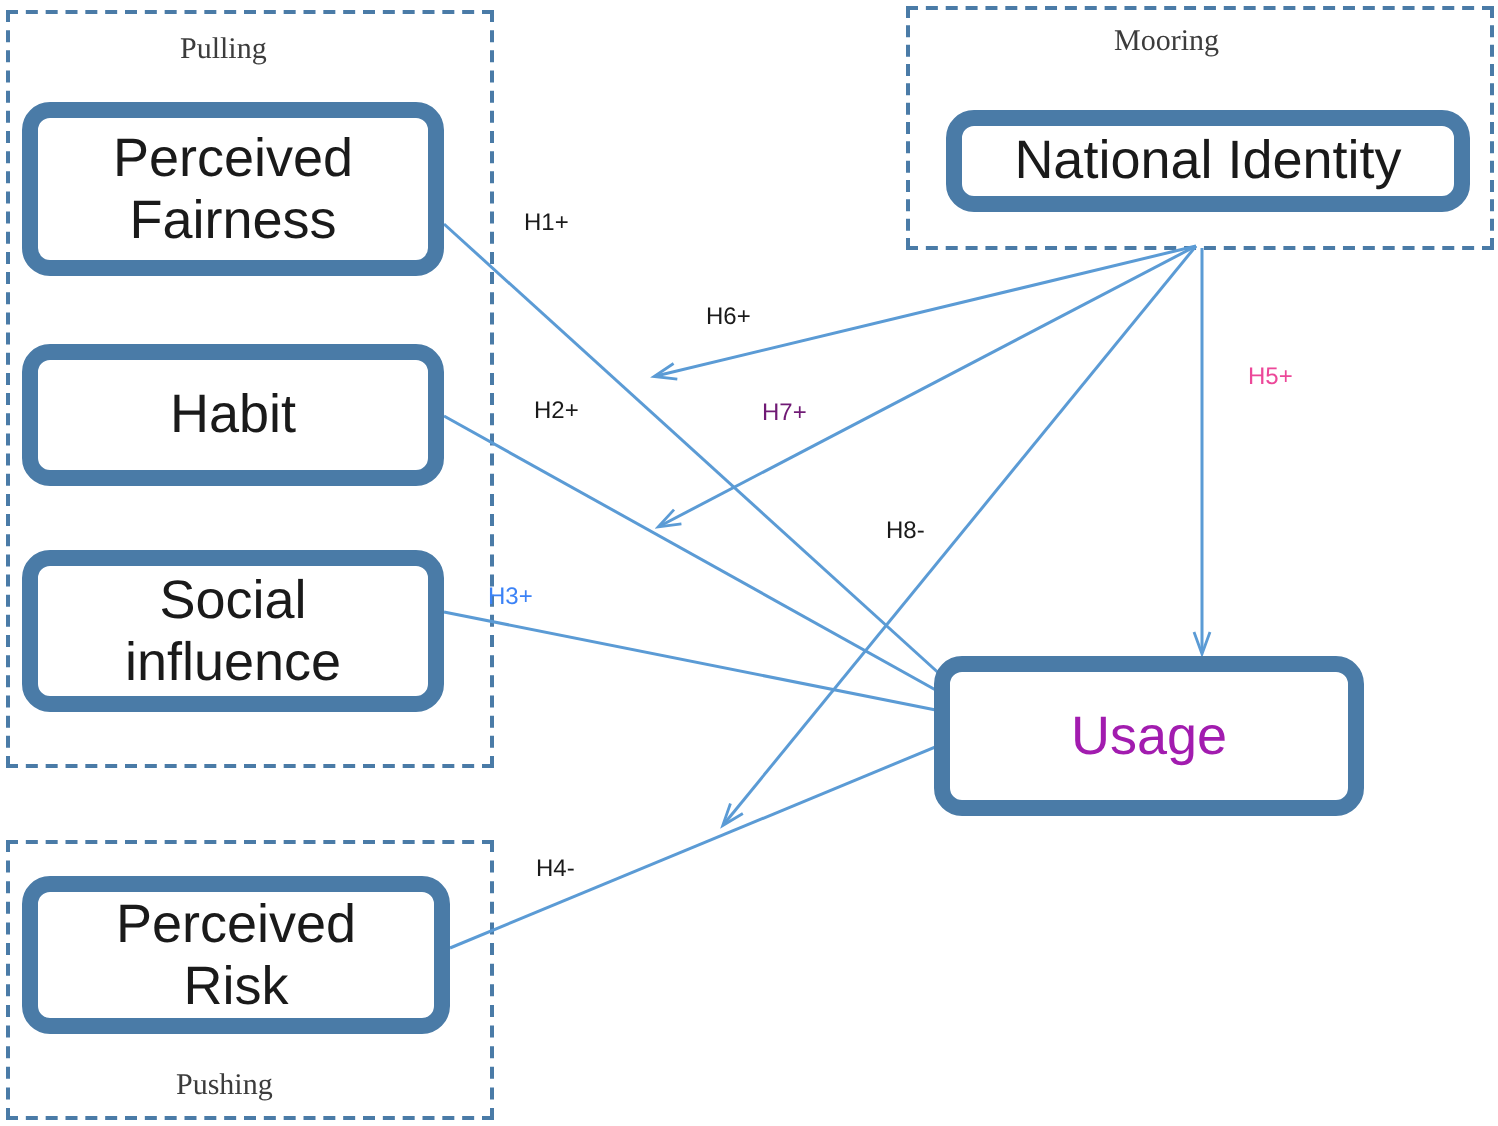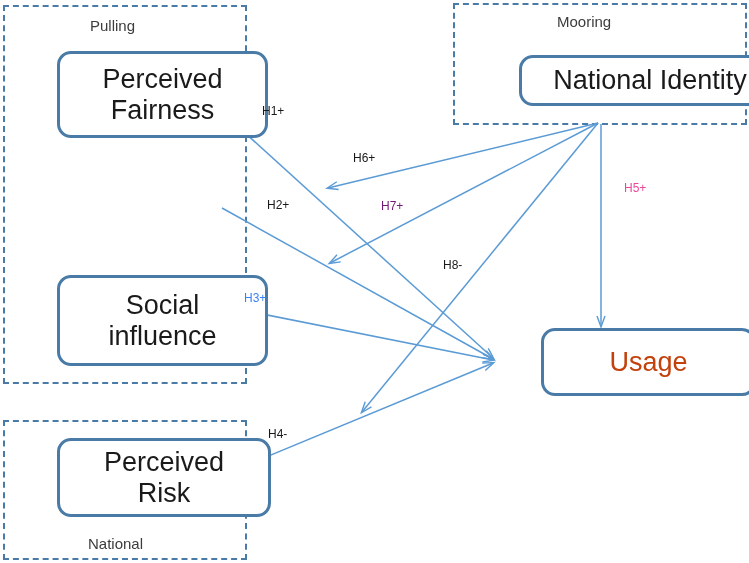--- a/index.html
+++ b/index.html
@@ -20,38 +20,37 @@
     border: 2px dashed #4a7ba7;
     box-sizing: border-box;
     background: transparent;
   }
   .group-label {
     position: absolute;
     color: #3c3c3c;
     font-size: 15px;
     line-height: 1;
     white-space: nowrap;
-    font-family: Liberation Sans, sans-serif;
+    font-family: Liberation Serif, serif;
   }
   .node {
     position: absolute;
     box-sizing: border-box;
-    border: 3px solid #8b5cf6;
+    border: 8px solid #8b5cf6;
     border-radius: 14px;
     background: #ffffff;
     display: flex;
     align-items: center;
     justify-content: center;
     text-align: center;
     color: #1a1a1a;
     font-size: 27px;
     line-height: 1.12;
     font-family: "Liberation Sans", sans-serif;
     padding: 2px 6px;
-    margin-left: 46px;
   }
   .node.two-line {
     font-size: 27px;
   }
   #edge-layer {
     position: absolute;
     left: 0;
     top: 0;
     width: 749px;
     height: 563px;
@@ -71,21 +70,21 @@
 
 <div id="canvas">
 
   <div class="group-box" id="group-pulling" style="left: 3px; top: 5px; width: 244px; height: 379px; border-color: rgb(74, 123, 167);"></div>
   <div class="group-label" id="grouplabel-pulling" style="left: 90px; top: 18px;">Pulling</div>
 
   <div class="group-box" id="group-mooring" style="left: 453px; top: 3px; width: 294px; height: 122px; border-color: rgb(74, 123, 167);"></div>
   <div class="group-label" id="grouplabel-mooring" style="left: 557px; top: 14px;">Mooring</div>
 
   <div class="group-box" id="group-pushing" style="left: 3px; top: 420px; width: 244px; height: 140px; border-color: rgb(74, 123, 167);"></div>
-  <div class="group-label" id="grouplabel-pushing" style="left: 88px; top: 536px;">National</div>
+  <div class="group-label" id="grouplabel-pushing" style="left: 88px; top: 536px;">Pushing</div>
 
   <svg id="edge-layer" viewBox="0 0 749 563" width="749" height="563" xmlns="http://www.w3.org/2000/svg">
     <defs>
       <marker id="arrowhead" markerWidth="14" markerHeight="14" refX="11" refY="5" orient="auto" markerUnits="userSpaceOnUse">
         <path d="M 1,1 L 12,5 L 1,9" fill="none" stroke="#5b9bd5" stroke-width="1.4"></path>
       </marker>
     </defs>
     <g id="edge-lines">
         <line x1="222" y1="112" x2="493" y2="358" stroke="#5b9bd5" stroke-width="1.5" marker-end="url(#arrowhead)"></line>
         <line x1="222" y1="208" x2="493" y2="359" stroke="#5b9bd5" stroke-width="1.5" marker-end="url(#arrowhead)"></line>
@@ -94,30 +93,33 @@
         <line x1="601" y1="124" x2="601" y2="326" stroke="#5b9bd5" stroke-width="1.5" marker-end="url(#arrowhead)"></line>
         <line x1="598" y1="123" x2="328" y2="188" stroke="#5b9bd5" stroke-width="1.5" marker-end="url(#arrowhead)"></line>
         <line x1="598" y1="123" x2="330" y2="263" stroke="#5b9bd5" stroke-width="1.5" marker-end="url(#arrowhead)"></line>
         <line x1="598" y1="123" x2="362" y2="412" stroke="#5b9bd5" stroke-width="1.5" marker-end="url(#arrowhead)"></line>
       </g>
   </svg>
 
   <div class="node two-line" id="node-perceived-fairness" style="left: 11px; top: 51px; width: 211px; height: 87px; border-color: rgb(74, 123, 167); background: rgb(255, 255, 255); color: rgb(26, 26, 26);">
       <span>Perceived<br>Fairness</span>
     </div>
-  <div class="node two-line" id="node-social-influence" style="left: 11px; top: 275px; width: 211px; height: 91px; border-color: rgb(74, 123, 167); background: rgb(255, 255, 255); color: rgb(26, 26, 26);">
+  <div class="node" id="node-habit" style="left: 11px; top: 172px; width: 211px; height: 71px; border-color: rgb(74, 123, 167); background: rgb(255, 255, 255); color: rgb(26, 26, 26);">
+      <span>Habit</span>
+    </div>
+  <div class="node two-line" id="node-social-influence" style="left: 11px; top: 275px; width: 211px; height: 81px; border-color: rgb(74, 123, 167); background: rgb(255, 255, 255); color: rgb(26, 26, 26);">
       <span>Social<br>influence</span>
     </div>
   <div class="node two-line" id="node-perceived-risk" style="left: 11px; top: 438px; width: 214px; height: 79px; border-color: rgb(74, 123, 167); background: rgb(255, 255, 255); color: rgb(26, 26, 26);">
       <span>Perceived<br>Risk</span>
     </div>
   <div class="node" id="node-national-identity" style="left: 473px; top: 55px; width: 262px; height: 51px; border-color: rgb(74, 123, 167); background: rgb(255, 255, 255); color: rgb(26, 26, 26);">
       <span>National Identity</span>
     </div>
-  <div class="node" id="node-usage" style="left: 495px; top: 328px; width: 215px; height: 68px; border-color: rgb(74, 123, 167); background: rgb(255, 255, 255); color: #c2410c;">
+  <div class="node" id="node-usage" style="left: 467px; top: 328px; width: 215px; height: 80px; border-color: rgb(74, 123, 167); background: rgb(255, 255, 255); color: #a21caf;">
       <span>Usage</span>
     </div>
 
   <div class="edge-label" id="edgelabel-h1" style="left: 262px; top: 105px; color: rgb(26, 26, 26);">H1+</div>
   <div class="edge-label" id="edgelabel-h2" style="left: 267px; top: 199px; color: rgb(26, 26, 26);">H2+</div>
   <div class="edge-label" id="edgelabel-h3" style="left: 244px; top: 292px; color: #3b82f6;">H3+</div>
   <div class="edge-label" id="edgelabel-h4" style="left: 268px; top: 428px; color: rgb(26, 26, 26);">H4-</div>
   <div class="edge-label" id="edgelabel-h5" style="left: 624px; top: 182px; color: #ec4899;">H5+</div>
   <div class="edge-label" id="edgelabel-h6" style="left: 353px; top: 152px; color: rgb(26, 26, 26);">H6+</div>
   <div class="edge-label" id="edgelabel-h7" style="left: 381px; top: 200px; color: #701a75;">H7+</div>

